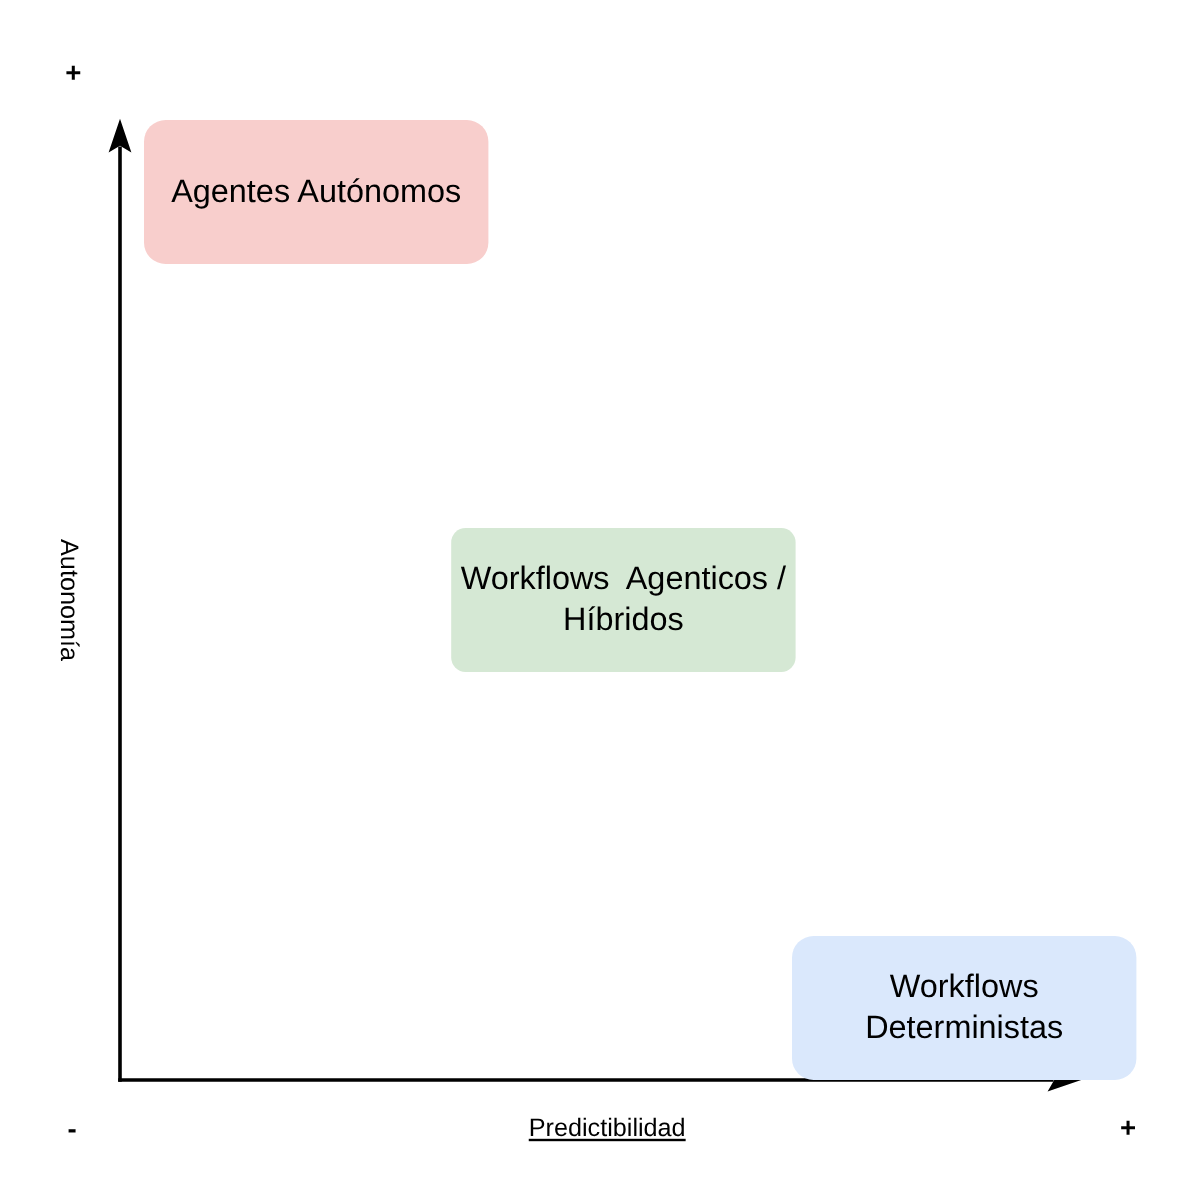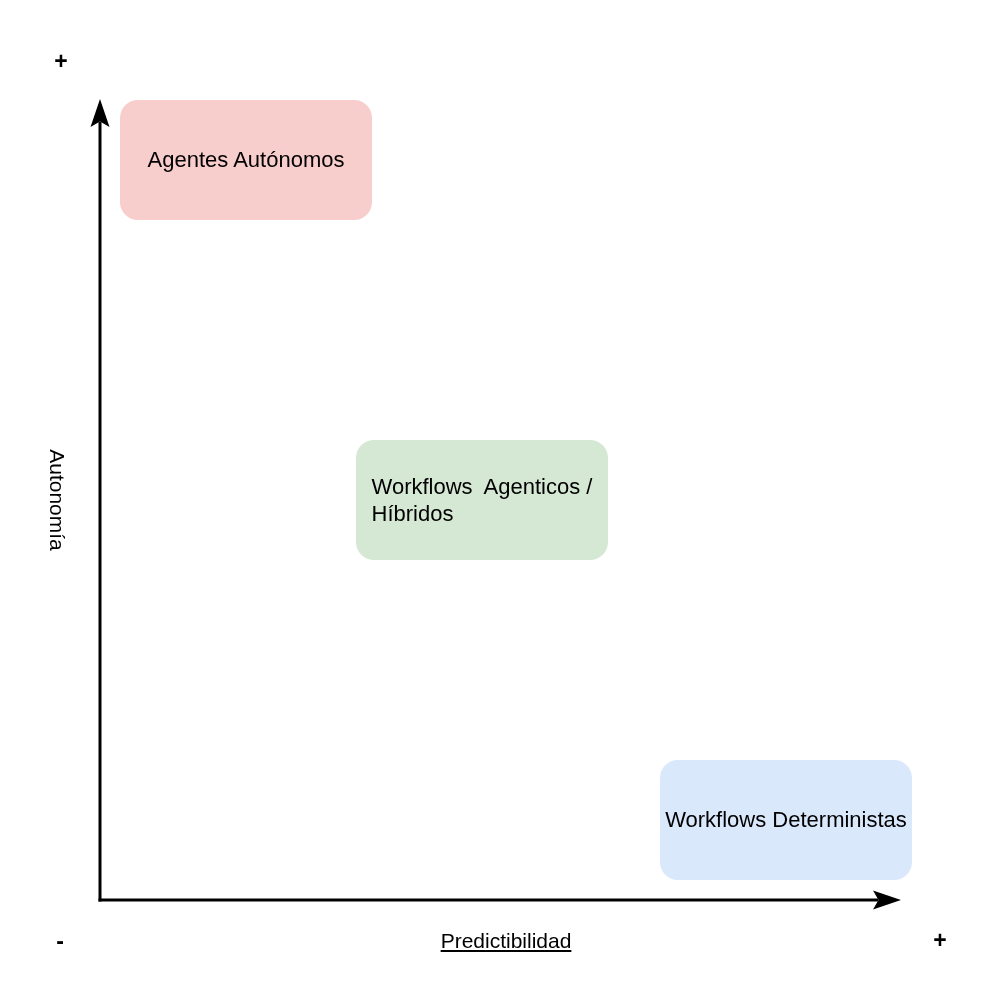--- a/index.html
+++ b/index.html
@@ -27,35 +27,35 @@
     stroke: #000000;
     stroke-width: 3;
     fill: none;
   }
   .axis-head {
     fill: #000000;
     stroke: none;
   }
   .node {
     position: absolute;
-    width: 252px;
+    width: 287px;
     height: 120px;
     border-radius: 18px;
     box-sizing: border-box;
     padding: 0 2px;
     display: flex;
     align-items: center;
     justify-content: center;
-    text-align: left;
-    font-size: 22px;
+    text-align: center;
+    font-size: 27px;
     line-height: 1.25;
     white-space: pre-wrap;
   }
   .node-agentes        { left: 120px; top: 100px; }
-  .node-agenticos      { left: 356px; top: 440px; }
+  .node-agenticos      { left: 376px; top: 440px; border-radius: 12px; }
   .node-deterministas  { left: 660px; top: 760px; }
   .axis-text {
     position: absolute;
     transform: translate(-50%, -50%);
     font-size: 21px;
     white-space: nowrap;
   }
   .sign {
     position: absolute;
     transform: translate(-50%, -50%);
@@ -83,21 +83,21 @@
     <polygon class="axis-head" points="100,99 90.5,127 100,121.5 109.5,127" style="fill: rgb(0, 0, 0);"></polygon>
     <line class="axis-line" x1="98.5" y1="900" x2="878" y2="900" style="stroke: rgb(0, 0, 0);"></line>
     <polygon class="axis-head" points="901,900 873,890.5 878.5,900 873,909.5" style="fill: rgb(0, 0, 0);"></polygon>
   </svg>
 
   <div class="node node-agentes" style="background-color: rgb(248, 206, 204);">Agentes Autónomos</div>
 
   <div class="node node-agenticos" style="background-color: rgb(213, 232, 212);">Workflows  Agenticos /
 Híbridos</div>
 
-  <div class="node node-deterministas" style="background-color: rgb(218, 232, 252);">Workflows Deterministas</div>
+  <div class="node node-deterministas" style="background-color: rgb(218, 232, 252); margin-top: 20px;">Workflows Deterministas</div>
 
   <div class="sign" id="y-plus">+</div>
 
   <div class="sign" id="origin-minus">-</div>
 
   <div class="sign" id="x-plus">+</div>
 
   <div class="axis-text" id="y-axis-label">Autonomía</div>
 
   <div class="axis-text" id="x-axis-label">Predictibilidad</div>

